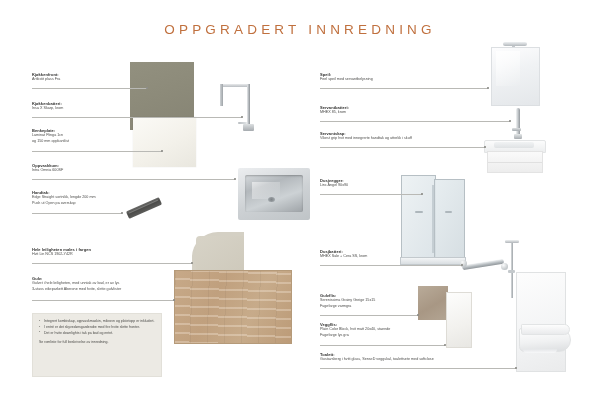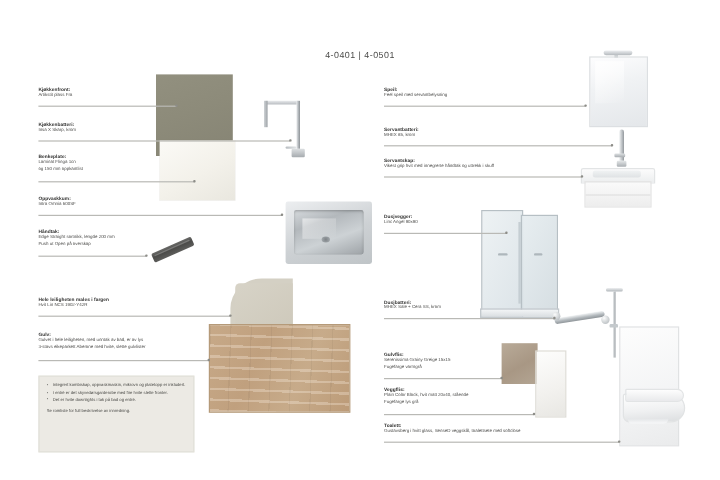--- a/index.html
+++ b/index.html
@@ -215,21 +215,21 @@
   }
   .infobox .note{
     padding:4px 6px 0 6px;font-size:3.5px;color:#4a4a47;line-height:1.5;white-space:nowrap;
   }
 </style>
 </head>
 <body>
 
 <div class="sheet">
 
-  <div class="subtitle">4-0401 |  4-0501</div>
+  <div class="title">OPPGRADERT INNREDNING</div>
 
   <div class="sw sw-front"></div>
   <div class="sw sw-bench"></div>
   <div class="sw sw-paint"></div>
   <div class="sw sw-paint2"></div>
   <div class="sw sw-wood"></div>
   <div class="sw sw-floortile"></div>
   <div class="sw sw-walltile"></div>
 
   <div class="handle">

